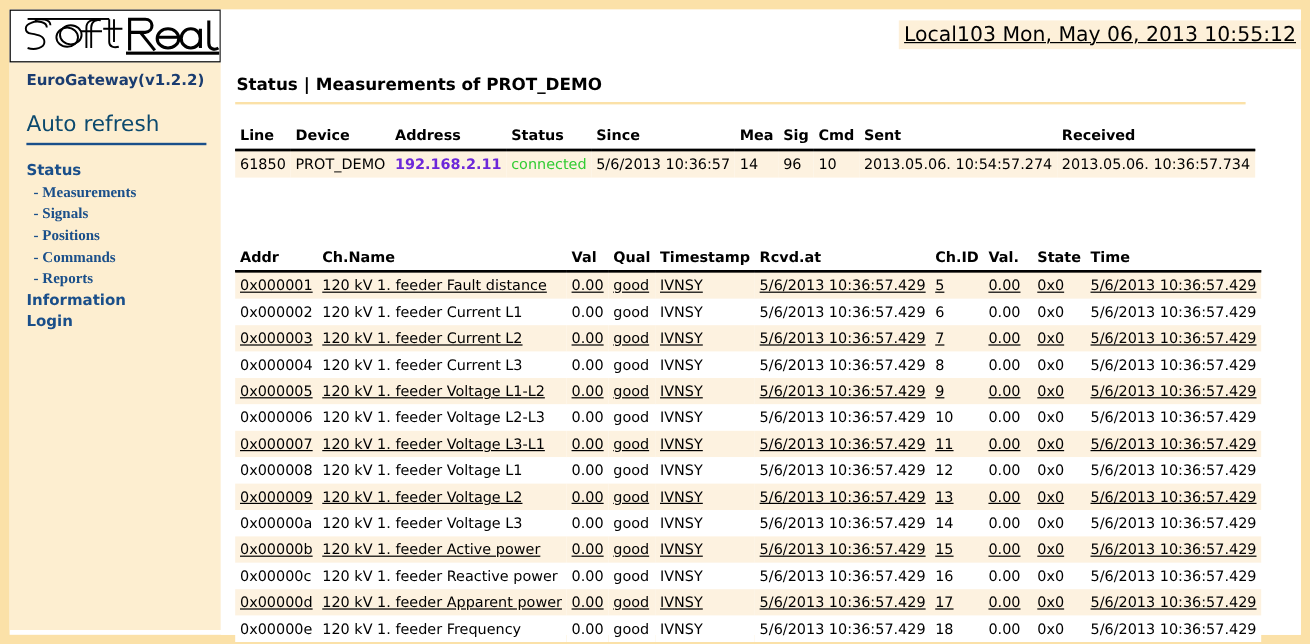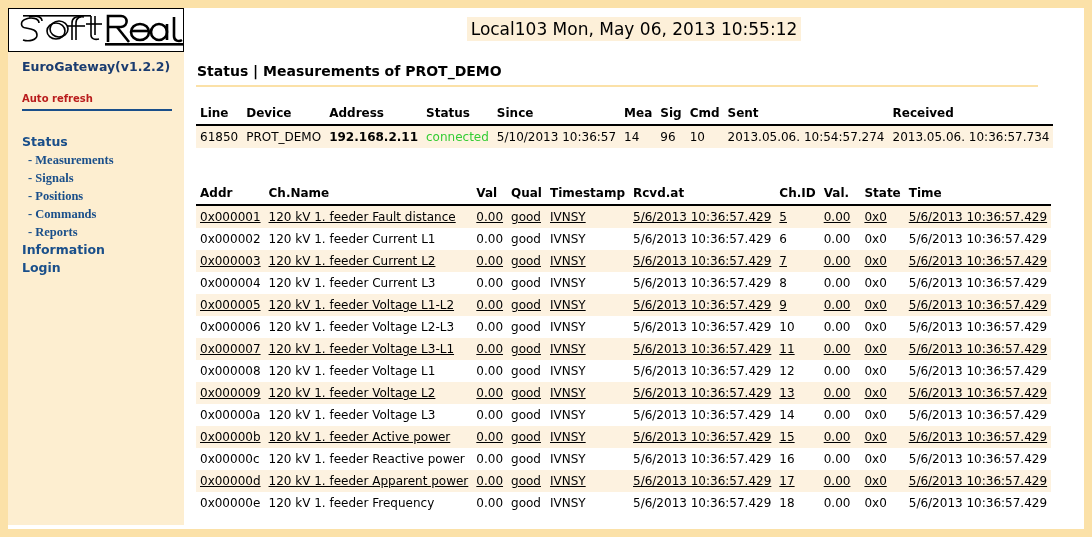--- a/index.html
+++ b/index.html
@@ -54,23 +54,23 @@
     color: #1a3c70;
     white-space: nowrap;
   }
   #auto-refresh {
     position: absolute;
     left: 14px;
     top: 85px;
     width: 150px;
     padding-bottom: 5px;
     border-bottom: 2px solid #1a4f8a;
-    font-weight: bold;
-    font-size: 10px;
-    color: #b91c1c;
+    font-weight: normal;
+    font-size: 18px;
+    color: #0c4a6e;
     cursor: pointer;
   }
   #nav {
     position: absolute;
     left: 14px;
     top: 125px;
     width: 160px;
   }
   .nav-item {
     font-weight: bold;
@@ -92,21 +92,22 @@
     bottom: 0;
     background: #ffffff;
   }
   #clock {
     position: absolute;
     left: 0;
     top: 0;
     width: 100%;
     height: 42px;
     line-height: 42px;
-    text-align: center;
+    text-align: right;
+    text-decoration: underline;
   }
   #clock span {
     background: #fdf0d9;
     font-size: 17px;
     color: #000000;
     padding: 2px 4px;
   }
   #page-title {
     position: absolute;
     left: 13px;
@@ -147,40 +148,40 @@
 
   
   #status-table {
     position: absolute;
     left: 12px;
     top: 96px;
     width: 843px;
   }
   #status-table td { padding: 4px 4px; }
   #status-table tbody tr { background: #fdf2e0; }
-  .link-blue { color: #000000; font-weight: bold; text-align: center; }
+  .link-blue { color: #6d28d9; font-weight: bold; text-align: center; }
   .status-connected { color: #33cc33; }
 
   
   #pager {
     position: absolute;
     left: 12px;
     top: 160px;
     font-size: 14px;
     color: #b6b6b6;
     margin-top: 36px;
   }
   #pager span { cursor: pointer; }
   #pager .pg-num { margin-right: 10px; }
 
   
   #meas-table {
     position: absolute;
     left: 12px;
-    top: 176px;
+    top: 197px;
     width: 843px;
   }
   #meas-table thead tr { border-bottom: 2px solid #000000; }
   #meas-table tbody tr.odd { background: #fdf2e0; text-decoration: underline; }
   #meas-table tbody tr.even { background: #ffffff; }
   #meas-table td { padding: 4px 4px; font-size: 12px; }
   .c-addr  { width: 74px; }
   .c-name  { width: 186px; }
   .c-val   { width: 34px; text-align: left; }
   .c-qual  { width: 34px; }
@@ -271,21 +272,21 @@
           <th style="width:172px">Sent</th>
           <th>Received</th>
         </tr>
       </thead>
       <tbody>
         <tr>
           <td>61850</td>
           <td>PROT_DEMO</td>
           <td class="link-blue">192.168.2.11</td>
           <td class="status-connected">connected</td>
-          <td>5/10/2013 10:36:57</td>
+          <td>5/6/2013 10:36:57</td>
           <td>14</td>
           <td>96</td>
           <td>10</td>
           <td>2013.05.06. 10:54:57.274</td>
           <td>2013.05.06. 10:36:57.734</td>
         </tr>
       </tbody>
     </table>
 
     <div id="pager">

